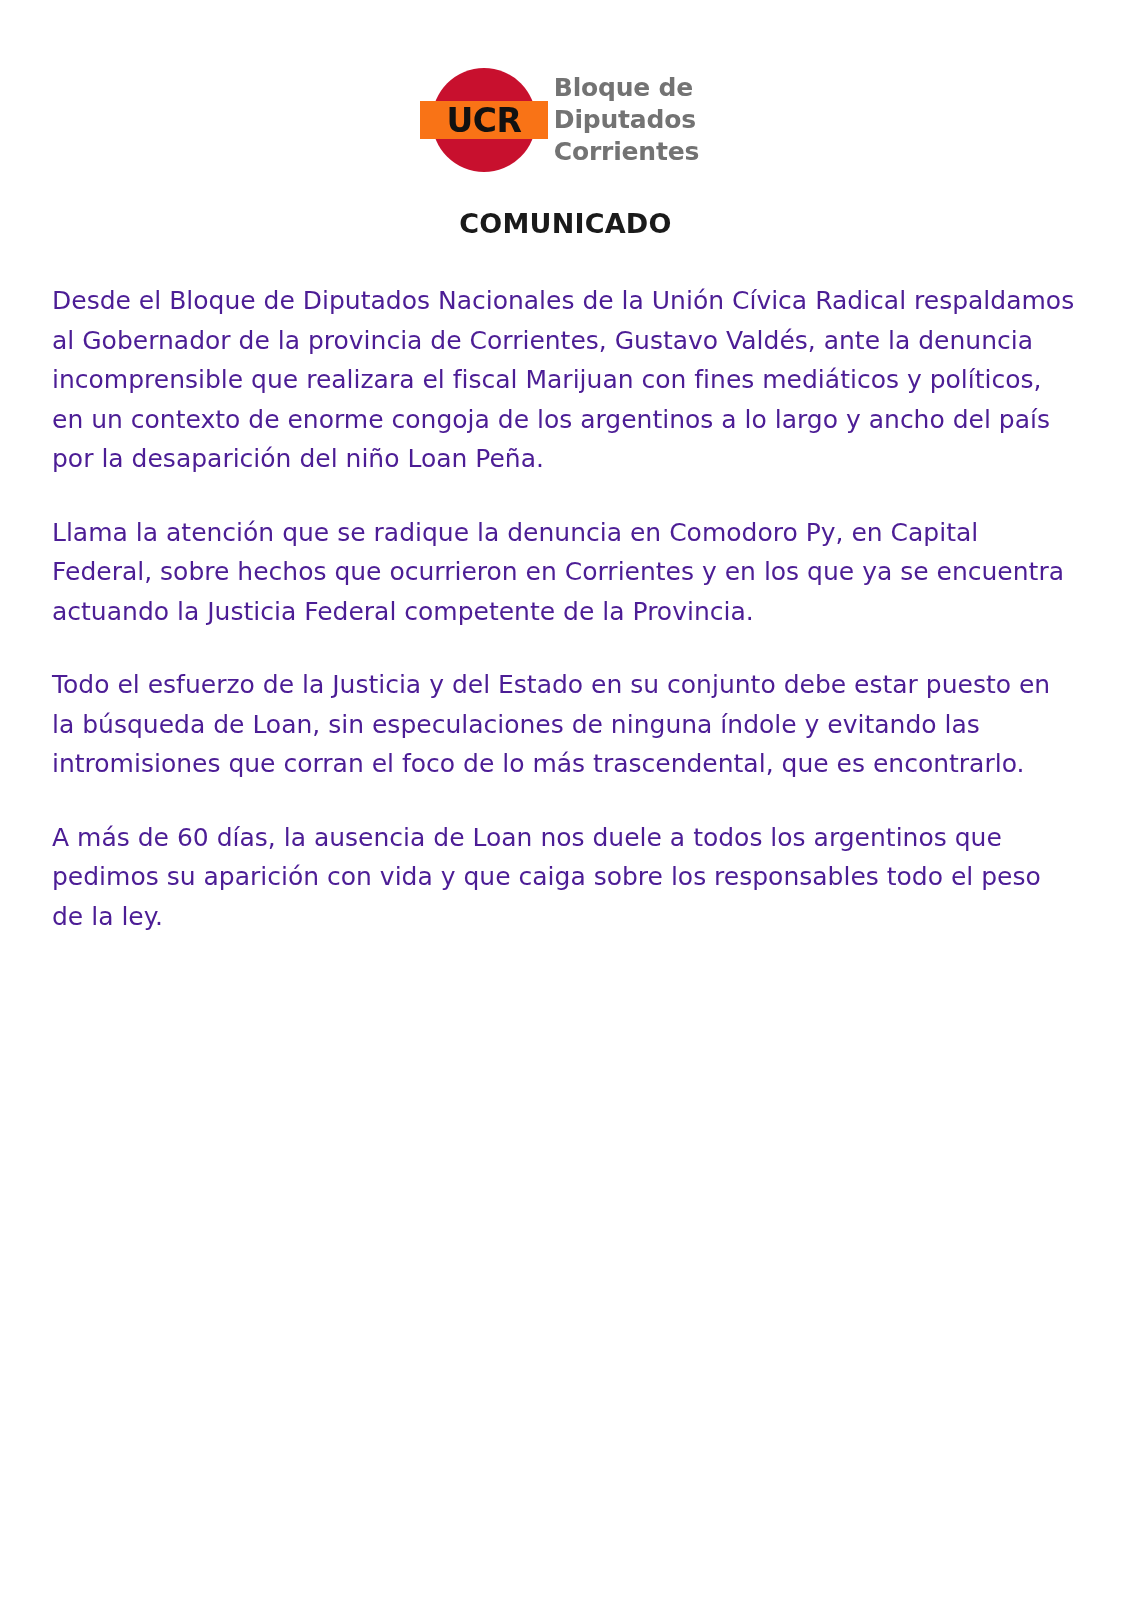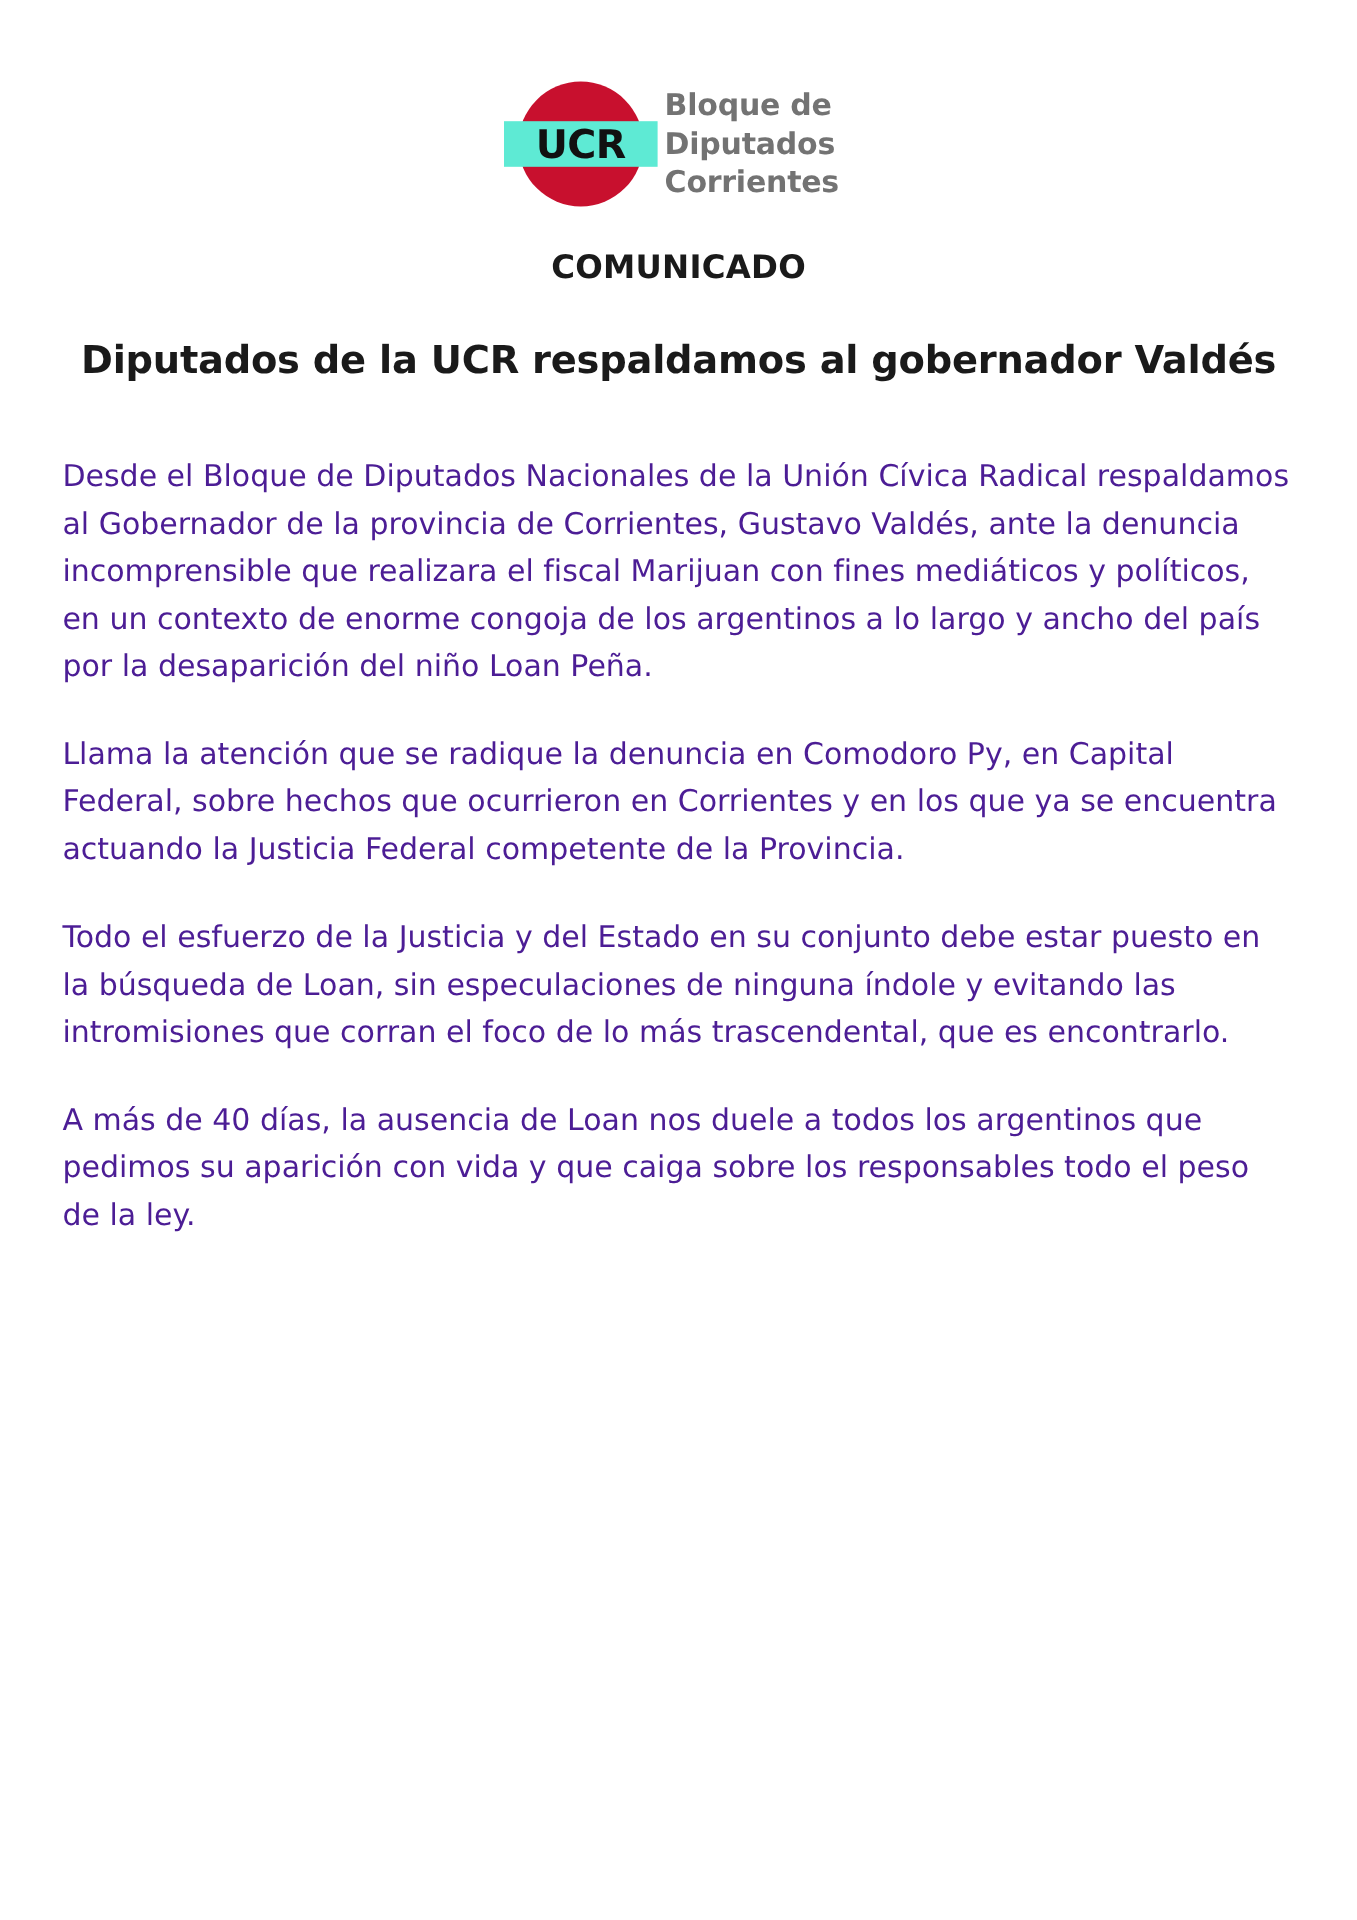--- a/index.html
+++ b/index.html
@@ -45,21 +45,21 @@
     height: 104px;
     border-radius: 50%;
     background: #c8102e;
   }
   .logo-bar {
     position: absolute;
     left: -12px;
     top: 33px;
     width: 128px;
     height: 38px;
-    background: #5eead4;
+    background: #f97316;
     display: flex;
     align-items: center;
     justify-content: center;
   }
   .logo-bar span {
     font-family: "DejaVu Sans", "Liberation Sans", sans-serif;
     font-weight: 700;
     font-size: 33px;
     letter-spacing: -0.5px;
     color: #111111;
@@ -124,22 +124,21 @@
     <div class="logo-text">
       <div>Bloque de</div>
       <div>Diputados</div>
       <div>Corrientes</div>
     </div>
   </div>
 
 
   <div class="doc-kicker">COMUNICADO</div>
 
-  <h1 class="doc-title">Diputados de la UCR respaldamos al gobernador Valdés</h1>
 
   <div class="doc-body">
     <p>Desde el Bloque de Diputados Nacionales de la Unión Cívica Radical respaldamos al Gobernador de la provincia de Corrientes, Gustavo Valdés, ante la denuncia incomprensible que realizara el fiscal Marijuan con fines mediáticos y políticos, en un contexto de enorme congoja de los argentinos a lo largo y ancho del país por la desaparición del niño Loan Peña.</p>
     <p>Llama la atención que se radique la denuncia en Comodoro Py, en Capital Federal, sobre hechos que ocurrieron en Corrientes y en los que ya se encuentra actuando la Justicia Federal competente de la Provincia.</p>
     <p>Todo el esfuerzo de la Justicia y del Estado en su conjunto debe estar puesto en la búsqueda de Loan, sin especulaciones de ninguna índole y evitando las intromisiones que corran el foco de lo más trascendental, que es encontrarlo.</p>
-    <p>A más de 40 días, la ausencia de Loan nos duele a todos los argentinos que pedimos su aparición con vida y que caiga sobre los responsables todo el peso de la ley.</p>
+    <p>A más de 60 días, la ausencia de Loan nos duele a todos los argentinos que pedimos su aparición con vida y que caiga sobre los responsables todo el peso de la ley.</p>
   </div>
 
 </div>
 
 </body></html>

